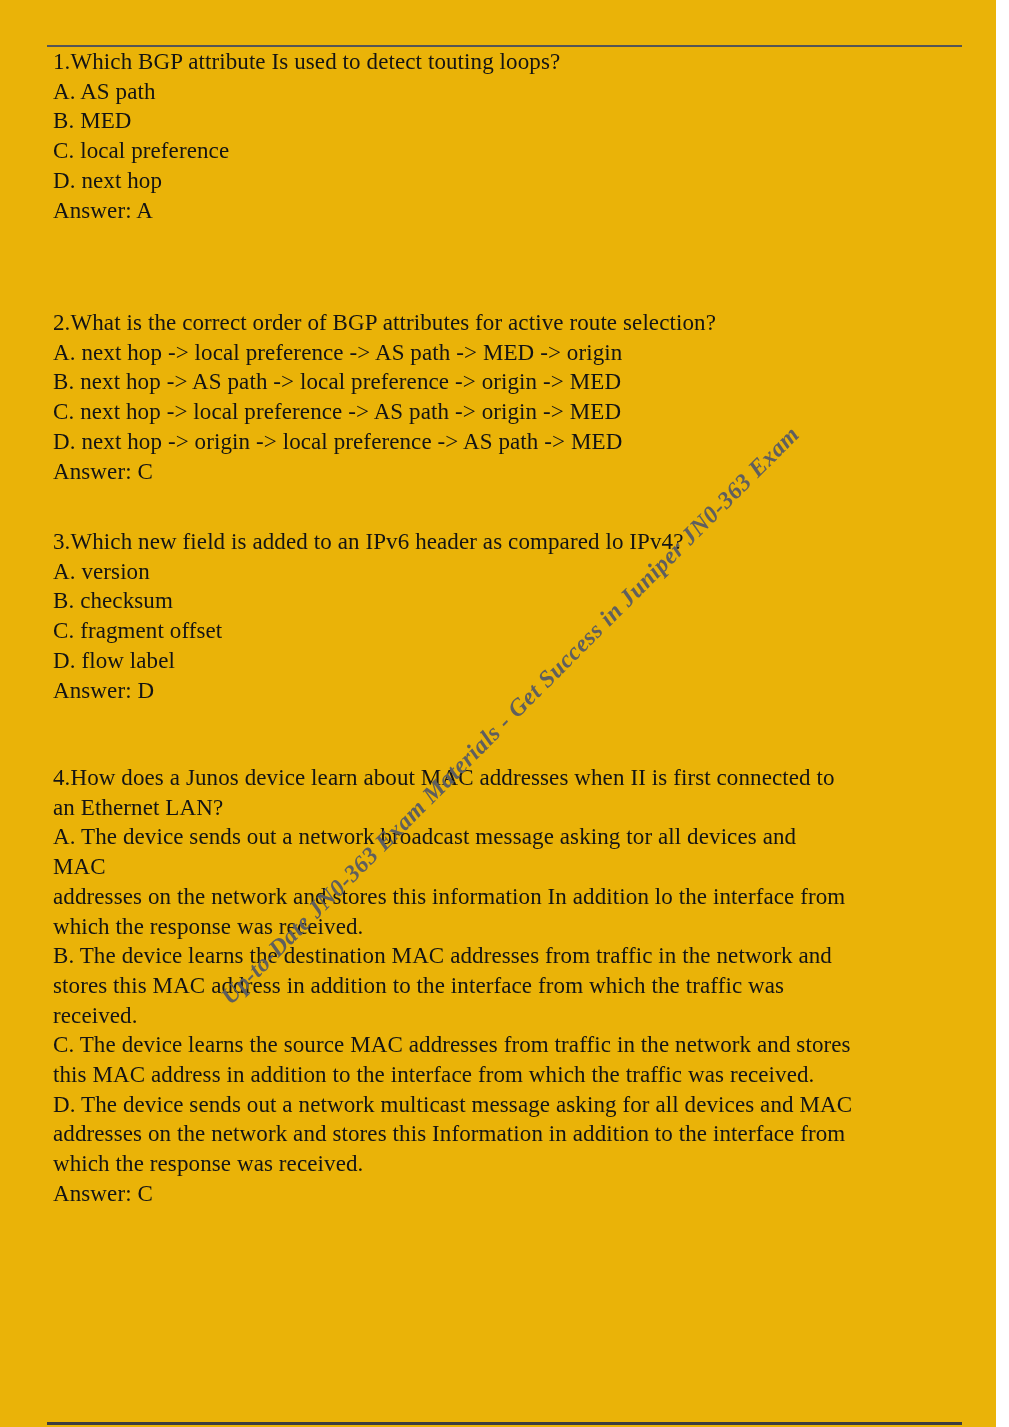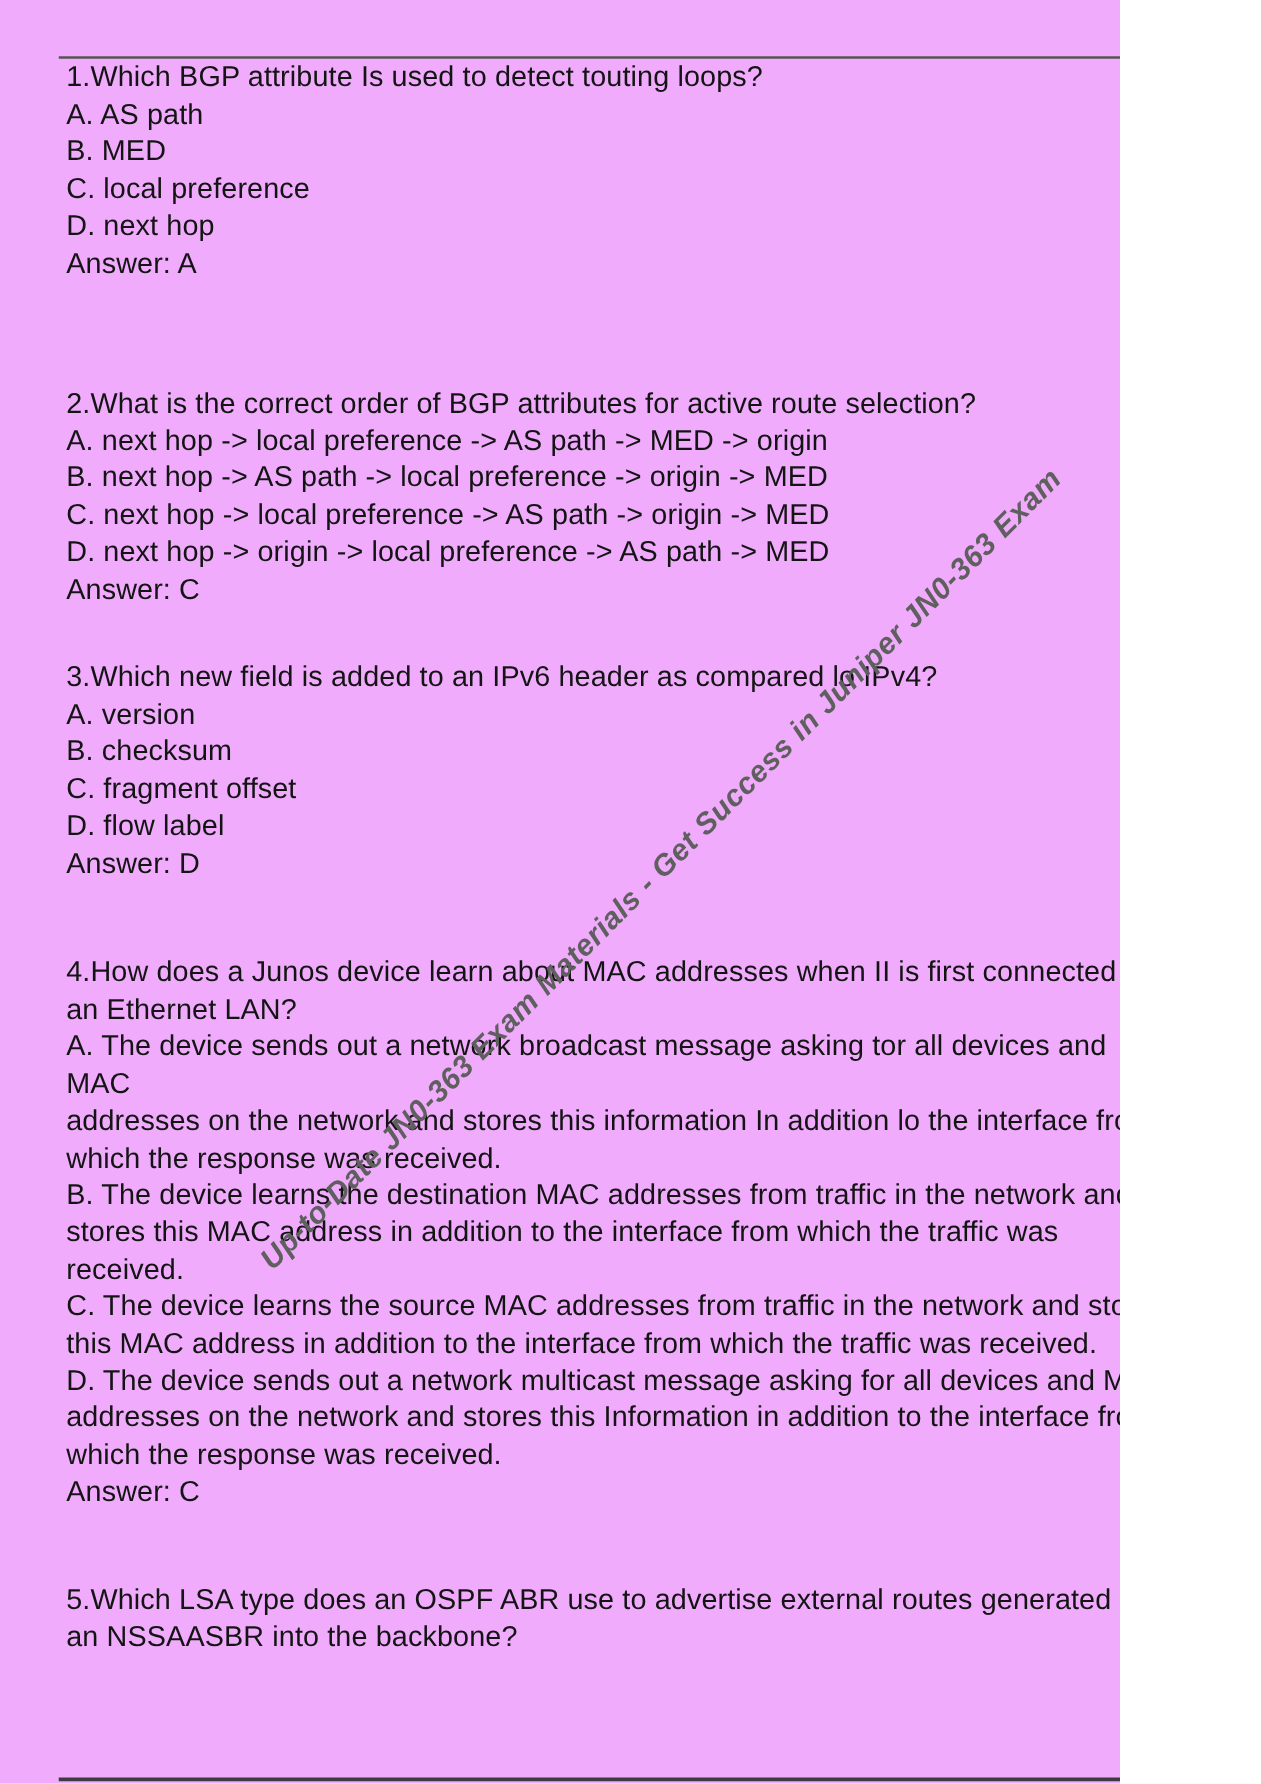--- a/index.html
+++ b/index.html
@@ -2,25 +2,25 @@
 <html><head>
 <meta charset="utf-8">
 <style>
   html, body {
     margin: 0;
     padding: 0;
     background: #ffffff;
   }
   #page {
     position: relative;
-    width: 896px;
+    width: 996px;
     height: 1427px;
-    background: #f0abfc;
+    background: #eab308;
     overflow: hidden;
-    font-family: Liberation Sans, sans-serif;
+    font-family: Liberation Serif, serif;
   }
   .rule {
     position: absolute;
     left: 47px;
     width: 915px;
     background: #4a4a4a;
   }
   #top-rule {
     top: 45px;
     height: 2px;
@@ -98,20 +98,18 @@
 which the response was received.
 B. The device learns the destination MAC addresses from traffic in the network and
 stores this MAC address in addition to the interface from which the traffic was
 received.
 C. The device learns the source MAC addresses from traffic in the network and stores
 this MAC address in addition to the interface from which the traffic was received.
 D. The device sends out a network multicast message asking for all devices and MAC
 addresses on the network and stores this Information in addition to the interface from
 which the response was received.
 Answer: C</div>
-  <div id="q5" class="qblock">5.Which LSA type does an OSPF ABR use to advertise external routes generated by
-an NSSAASBR into the backbone?</div>
 
   <div id="watermark">Up-to-Date JN0-363 Exam Materials - Get Success in Juniper JN0-363 Exam</div>
 
   <div id="bottom-rule" class="rule"></div>
 
 </div>
 
 </body></html>

